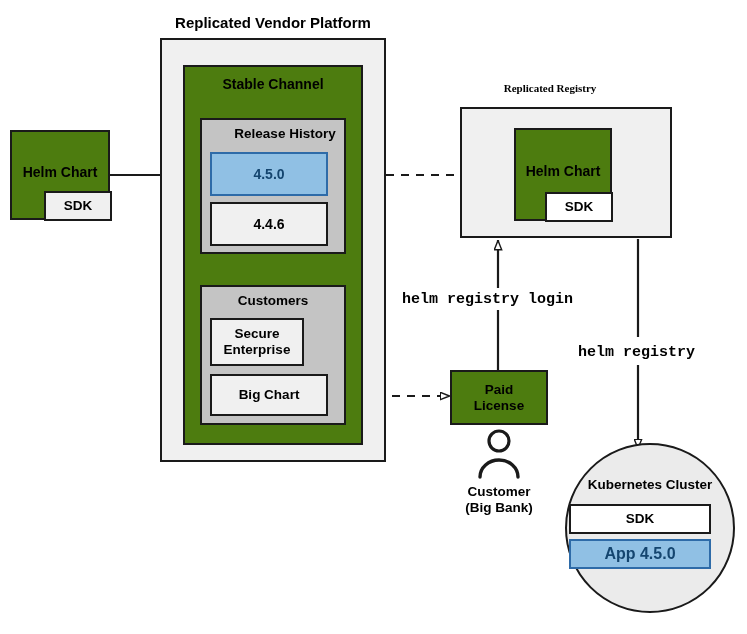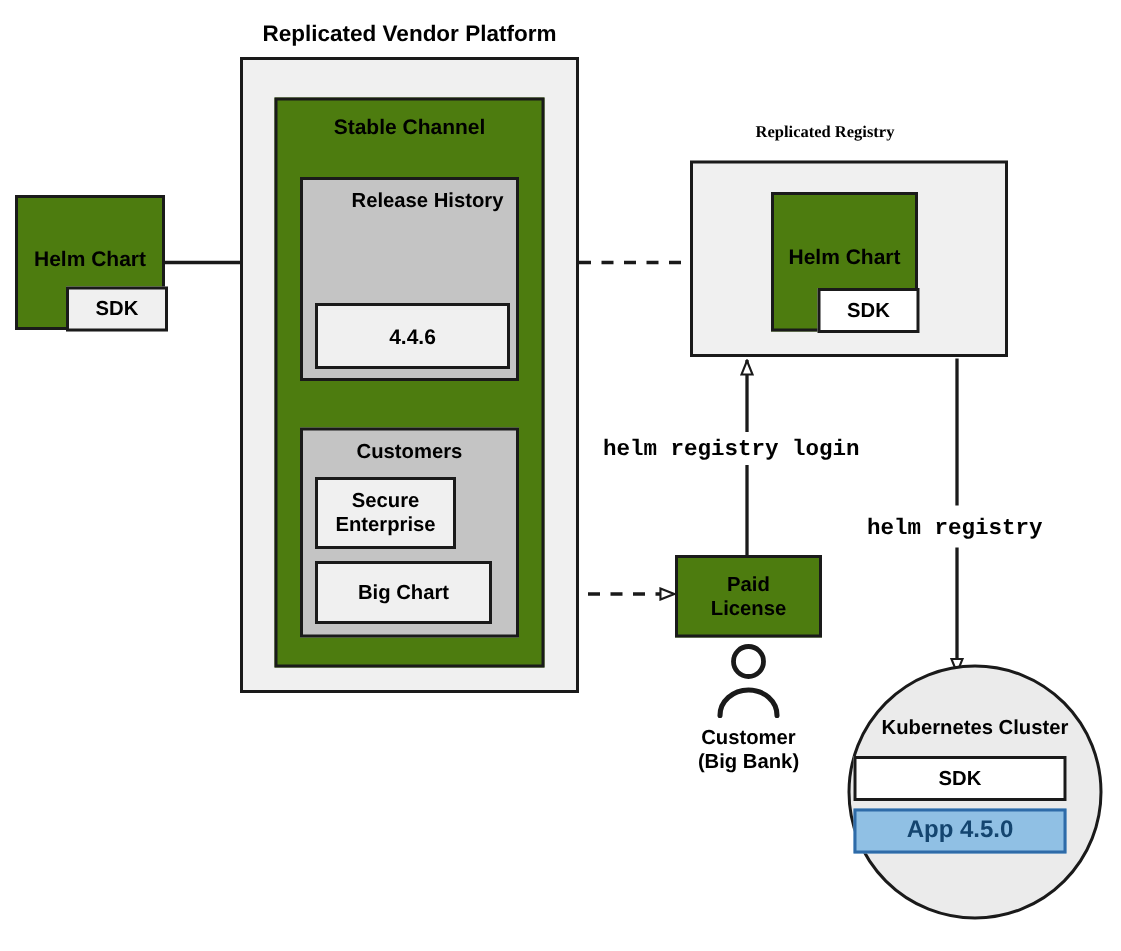--- a/index.html
+++ b/index.html
@@ -112,22 +112,23 @@
   <div class="grp-title" style="left:160px; top:14px; width:226px; font-size:15px;">Replicated Vendor Platform</div>
 
   <div class="node fill-near-white" style="left:160px; top:38px; width:226px; height:424px;"></div>
 
   <div class="node fill-mid" style="left:183px; top:65px; width:180px; height:380px;"></div>
   <div class="grp-title" style="left:183px; top:76px; width:180px; font-size:14px;">Stable Channel</div>
 
   <div class="node fill-dark" style="left:200px; top:118px; width:146px; height:136px;"></div>
   <div class="grp-title" style="left:200px; top:126px; width:170px; font-size:13.5px;">Release History</div>
 
+  <div class="node fill-blue" style="left:210px; top:152px; width:118px; height:44px; font-size:14px;">4.5.0</div>
 
-  <div class="node fill-near-white" style="left:210px; top:202px; width:130px; height:44px; font-size:14px;">4.4.6</div>
+  <div class="node fill-near-white" style="left:210px; top:202px; width:118px; height:44px; font-size:14px;">4.4.6</div>
 
   <div class="node fill-dark" style="left:200px; top:285px; width:146px; height:140px;"></div>
   <div class="grp-title" style="left:200px; top:293px; width:146px; font-size:13.5px;">Customers</div>
 
   <div class="node fill-near-white" style="left:210px; top:318px; width:94px; height:48px; font-size:13.5px; white-space:pre-line;">Secure
 Enterprise</div>
 
   <div class="node fill-near-white" style="left:210px; top:374px; width:118px; height:42px; font-size:13.5px;">Big Chart</div>
 
   <div class="node fill-mid" style="left:10px; top:130px; width:100px; height:90px; font-size:14px; align-items:flex-start; padding-top:32px;">Helm Chart</div>

